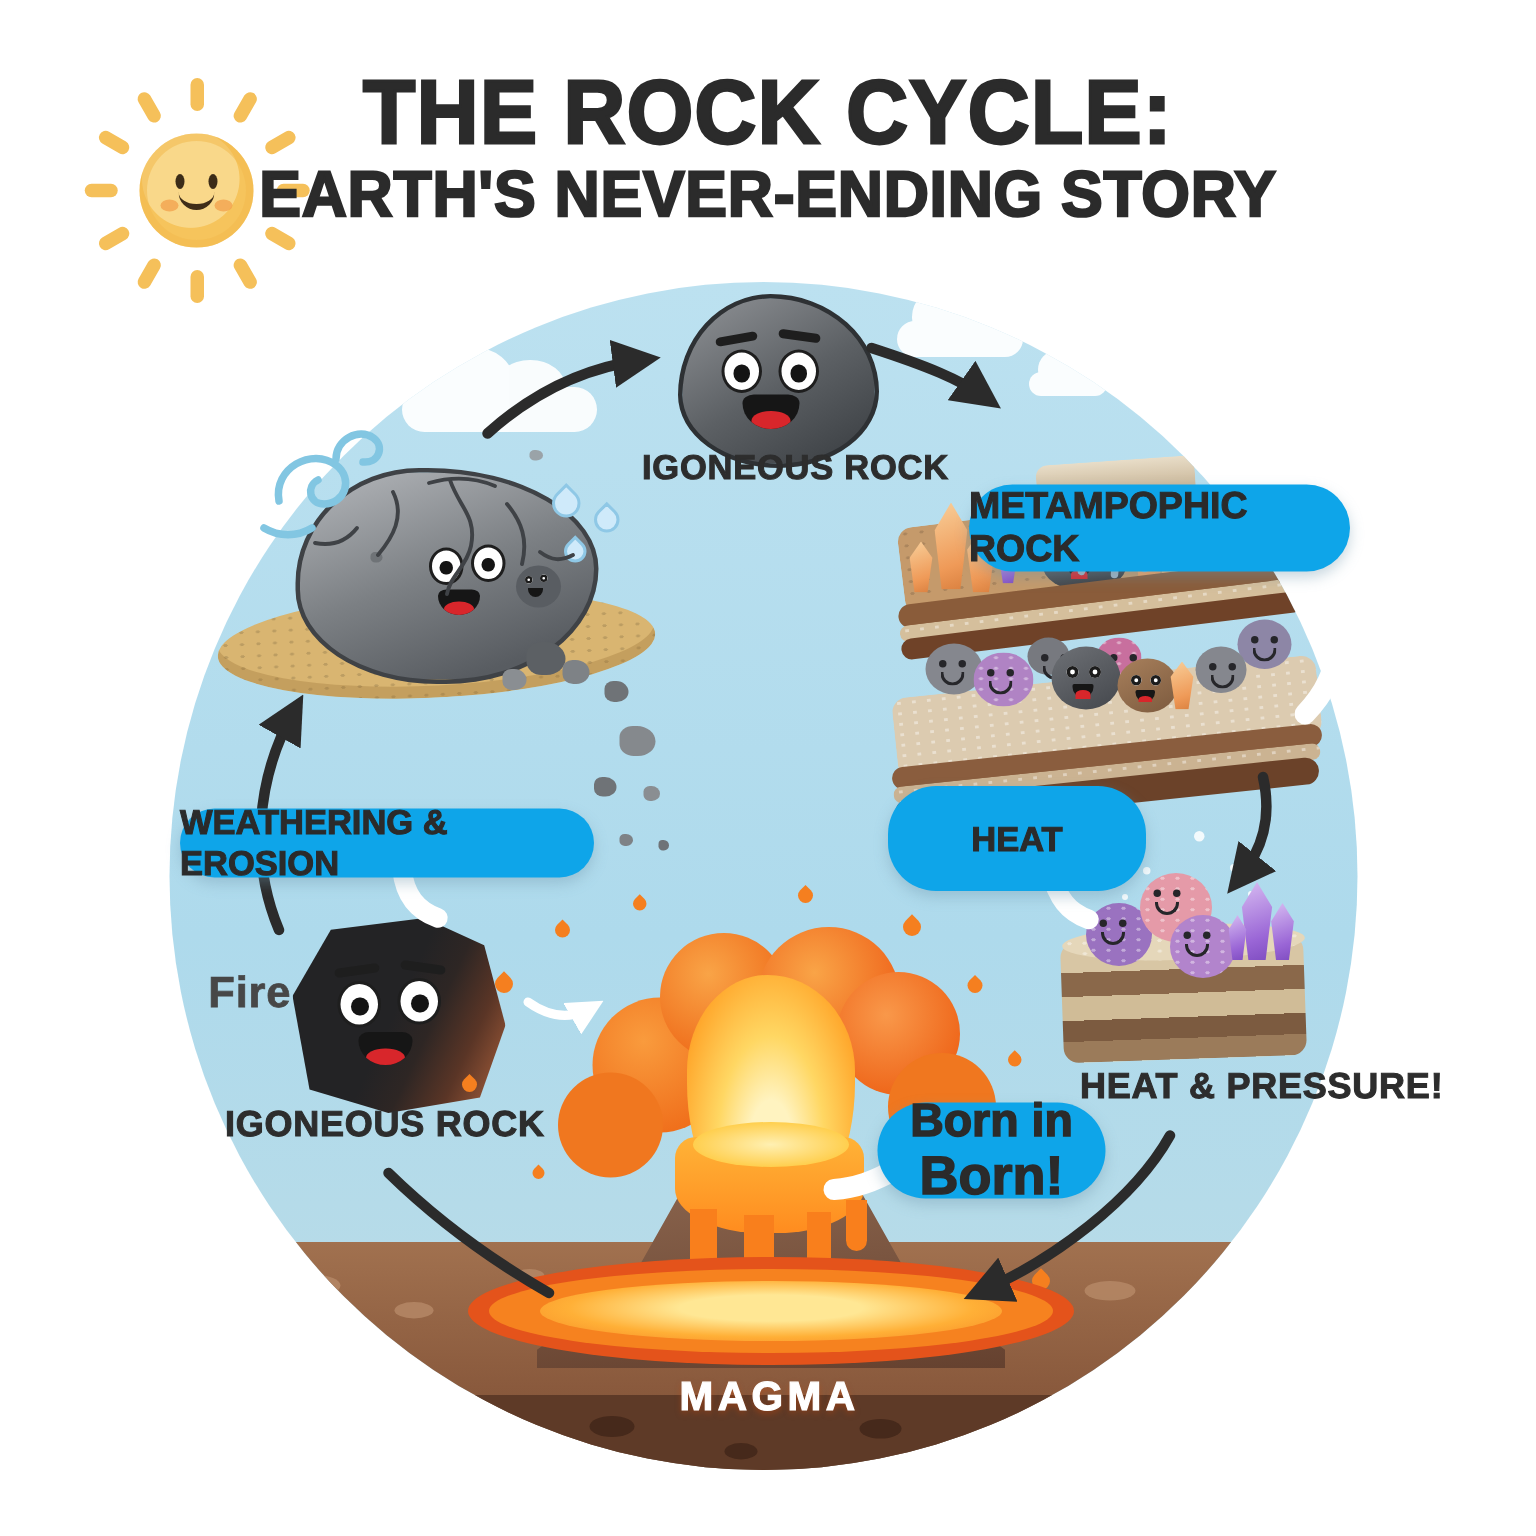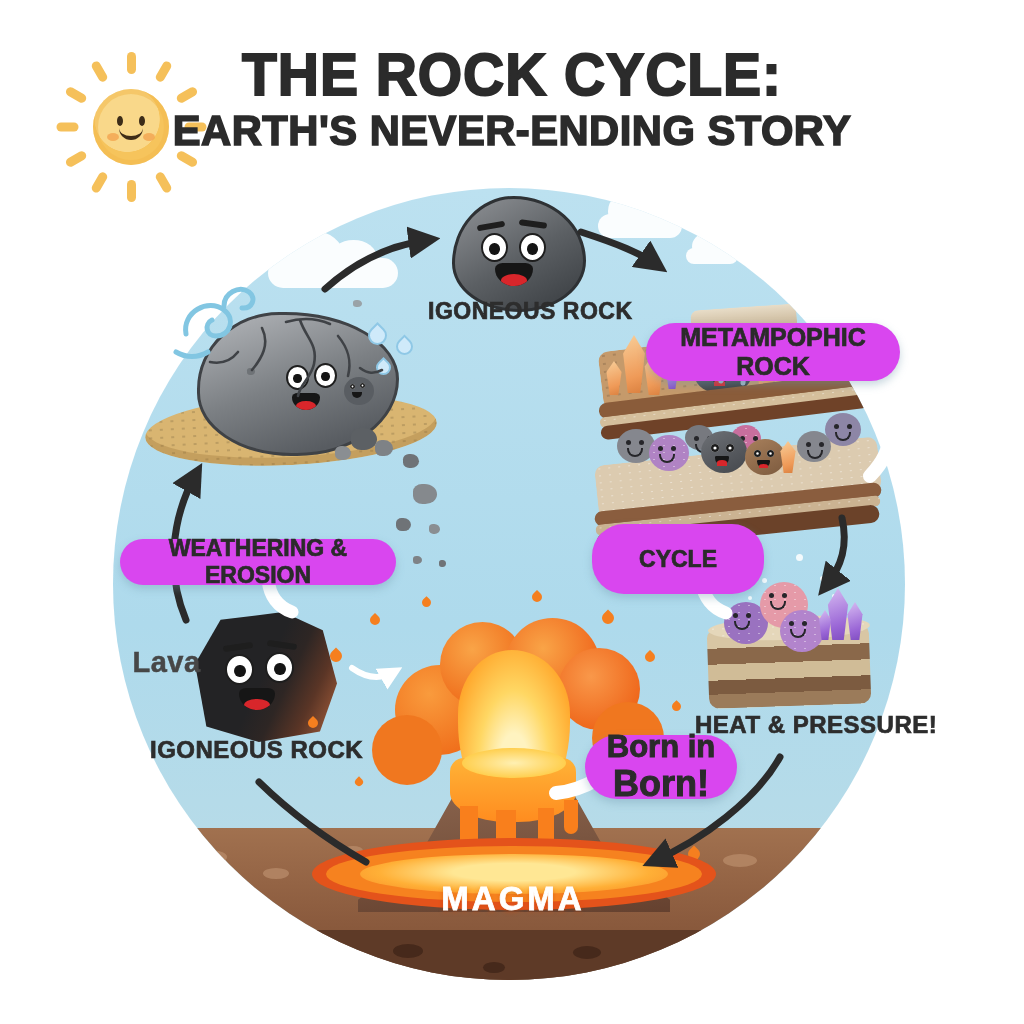--- a/index.html
+++ b/index.html
@@ -6,22 +6,22 @@
   body{width:1024px;height:1024px;background:#ffffff;position:relative;overflow:hidden;
        font-family:"Liberation Sans", sans-serif;}
   .abs{position:absolute}
   
   .t1{position:absolute;left:0;right:0;top:40px;text-align:center;font-weight:bold;color:#2b2b2b;
       font-size:60px;letter-spacing:1px;-webkit-text-stroke:2px #2b2b2b;transform:scaleX(.95)}
   .t2{position:absolute;left:0;right:0;top:106px;text-align:center;font-weight:bold;color:#2b2b2b;
       font-size:43px;letter-spacing:.5px;-webkit-text-stroke:1.6px #2b2b2b;transform:scaleX(.97)}
   .lbl{position:absolute;font-weight:bold;color:#2d2d2d;text-align:center;white-space:nowrap;
        -webkit-text-stroke:.7px #2d2d2d;letter-spacing:.5px;z-index:7}
-  .bubble{position:absolute;background:#d946ef;display:flex;flex-direction:column;align-items:center;
-       justify-content:center;text-align:center;font-weight:bold;color:#2b2b2b;
+  .bubble{position:absolute;background:#0ea5e9;display:flex;flex-direction:column;align-items:center;
+       justify-content:center;font-weight:bold;color:#2b2b2b;
        -webkit-text-stroke:.7px #2b2b2b;box-shadow:0 4px 9px rgba(110,150,170,.38);z-index:6}
   
   #scene{position:absolute;left:113px;top:188px;width:792px;height:792px;border-radius:50%;
        overflow:hidden;background:linear-gradient(180deg,#bce1f0 0%,#aedaec 55%,#bcdce6 100%)}
   .cloud{position:absolute;background:#fff;border-radius:40px;opacity:.92}
   .cloud::before,.cloud::after{content:"";position:absolute;background:#fff;border-radius:50%}
   .cloud::before{width:46%;height:160%;left:12%;top:-90%}
   .cloud::after{width:36%;height:120%;left:48%;top:-60%}
   
   .eye{position:absolute;background:#fff;border:2.5px solid #1e1e1e;border-radius:50%}
@@ -348,34 +348,34 @@
   </g>
 </svg>
 
 <div class="lbl" style="left:428px;top:298px;width:180px;font-size:23px">IGONEOUS ROCK</div>
 
 <div class="bubble" style="left:646px;top:323px;width:254px;height:58px;border-radius:30px;font-size:25px">
   <span>METAMPOPHIC ROCK</span>
 </div>
 
 <div class="bubble" style="left:592px;top:524px;width:172px;height:70px;border-radius:32px;font-size:23px;line-height:1.15">
-  <span>CYCLE</span>
-</div>
-
-<div class="lbl" style="left:695px;top:711px;width:200px;font-size:24px">HEAT &amp; PRESSURE!</div>
+  <span>HEAT</span>
+</div>
+
+<div class="lbl" style="left:720px;top:711px;width:200px;font-size:24px">HEAT &amp; PRESSURE!</div>
 
 <div class="bubble" style="left:120px;top:539px;width:276px;height:46px;border-radius:24px;font-size:23px">
   <span>WEATHERING &amp; EROSION</span>
 </div>
 
 <div class="lbl" style="left:84px;top:645px;width:165px;font-size:29px;color:#474747;-webkit-text-stroke:.5px #474747;line-height:1.2">
-  <div>Lava</div>
+  <div>Fire</div>
 </div>
 
 <div class="lbl" style="left:150px;top:736px;width:190px;font-size:24px">IGONEOUS ROCK</div>
 
-<div class="lbl" style="left:438px;top:880px;width:150px;font-size:33px;color:#ffffff;-webkit-text-stroke:.8px #ffffff;
+<div class="lbl" style="left:438px;top:916px;width:150px;font-size:27px;color:#ffffff;-webkit-text-stroke:.8px #ffffff;
             letter-spacing:3px;text-shadow:0 2px 4px rgba(200,70,10,.5)">MAGMA</div>
 
 <div class="bubble" style="left:585px;top:735px;width:152px;height:64px;border-radius:44px;font-size:31px;line-height:1.1;-webkit-text-stroke:1px #2b2b2b">
   <span>Born in</span>
   <span style="font-size:36px">Born!</span>
 </div>
 
 </body></html>

